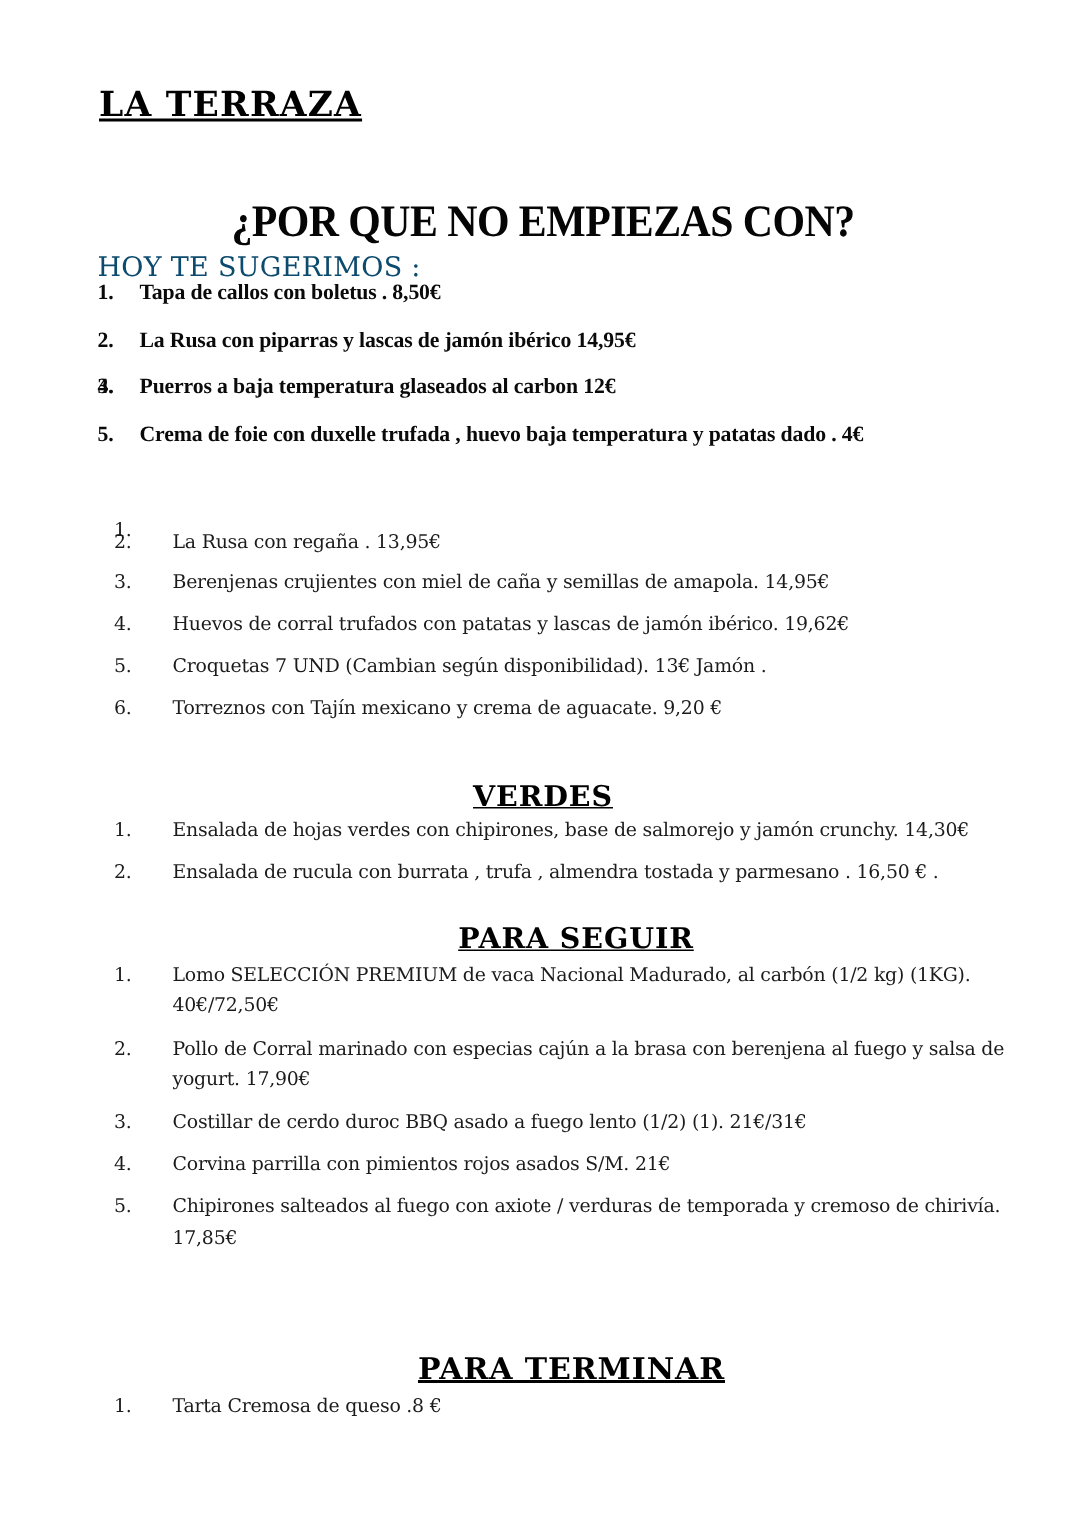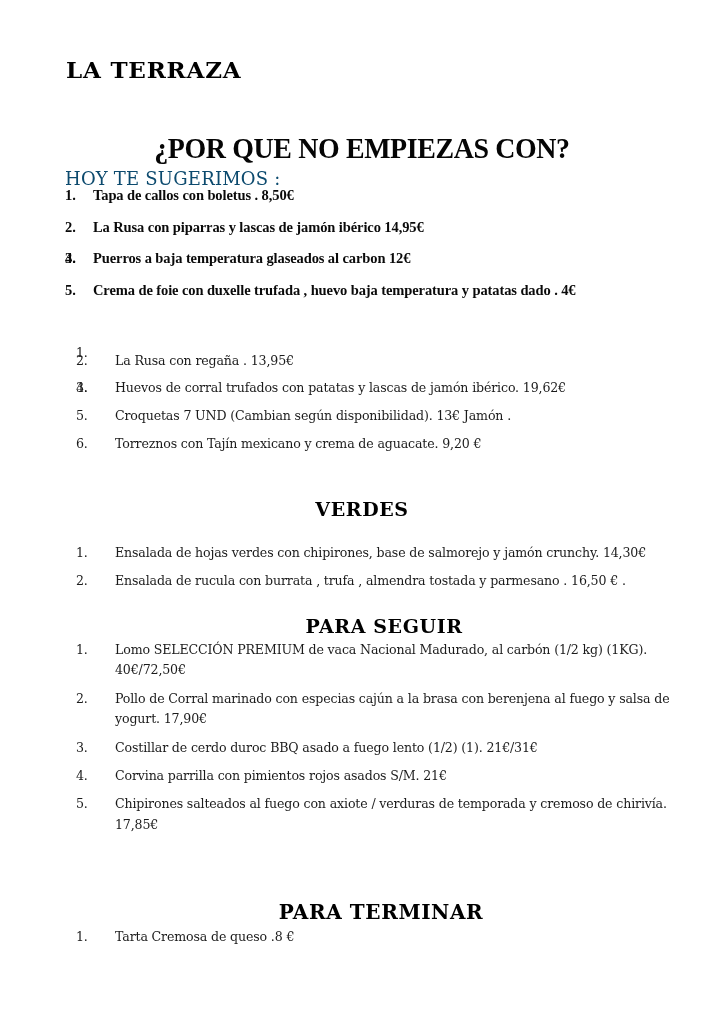--- a/index.html
+++ b/index.html
@@ -22,20 +22,21 @@
     padding: 0;
   }
 
   
   .slab-heading {
     font-family: "DejaVu Serif", "Liberation Serif", serif;
     font-weight: bold;
     letter-spacing: 0.3px;
     color: #000;
     line-height: 1;
+    text-decoration: underline;
   }
 
   #brand-title {
     position: absolute;
     left: 66px;
     top: 43px;
     font-size: 23px;
     letter-spacing: 0.8px;
   }
 
@@ -54,21 +55,21 @@
   }
 
   .section-heading {
     position: absolute;
     left: 0;
     right: 0;
     text-align: center;
     font-size: 19px;
     letter-spacing: 0.6px;
   }
-  #heading-verdes      { top: 481px; }
+  #heading-verdes      { top: 503px; }
   #heading-para-seguir { top: 598px; padding-left: 44px; }
   #heading-para-terminar { top: 882px; font-size: 20px; margin-left: 38px; }
 
   
   #suggest-label {
     position: absolute;
     left: 65px;
     top: 168px;
     font-family: "DejaVu Serif", "Liberation Serif", serif;
     font-size: 18px;
@@ -174,20 +175,21 @@
   <ol class="light-list" id="starters-list">
     <li>
       <span class="num">1.</span>
     </li>
     <li>
       <span class="num">2.</span>
       <span>La Rusa con regaña . 13,95€</span>
     </li>
     <li>
       <span class="num">3.</span>
+      <span>Berenjenas crujientes con miel de caña y semillas de amapola. 14,95€</span>
     </li>
     <li>
       <span class="num">4.</span>
       <span>Huevos de corral trufados con patatas y lascas de jamón ibérico. 19,62€</span>
     </li>
     <li>
       <span class="num">5.</span>
       <span>Croquetas 7 UND  (Cambian según disponibilidad).  13€ Jamón .</span>
     </li>
     <li>

